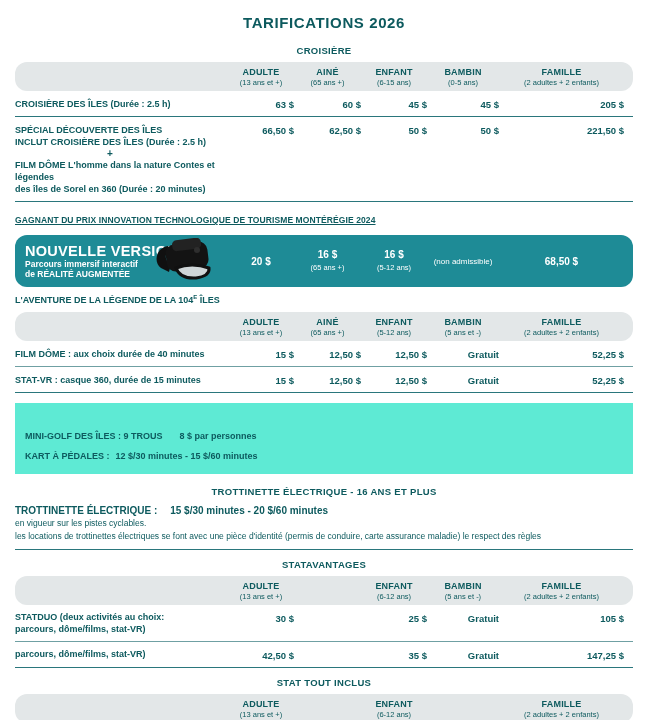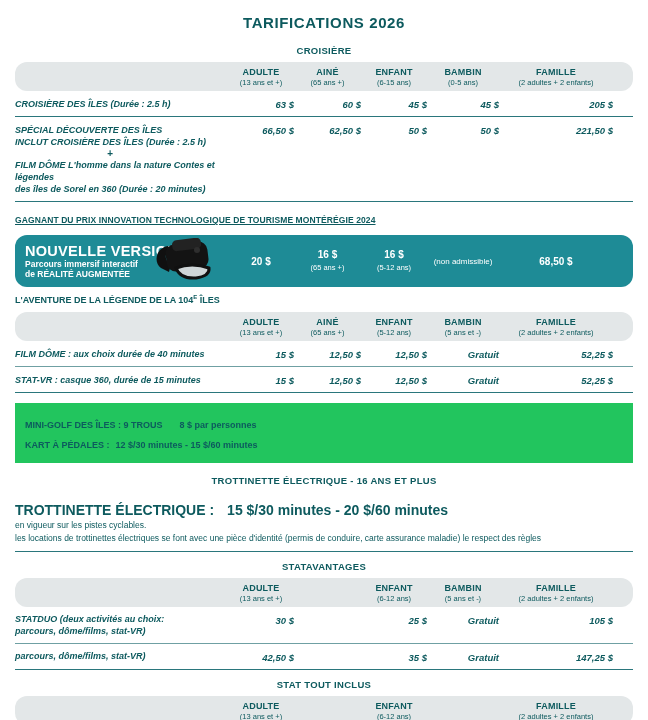--- a/index.html
+++ b/index.html
@@ -9,43 +9,43 @@
     font-family:"Liberation Sans",sans-serif;
     color:#0d5a5e;overflow:hidden;background:#fff;
   }
   .title{font-size:15px;font-weight:bold;letter-spacing:.6px;text-align:center;margin:2px 0 14px;}
   .sec-title{text-align:center;font-weight:bold;font-size:9.5px;letter-spacing:.3px;margin:8px 0 6px;}
   .grid{display:grid;grid-template-columns:213px 66px 67px 66px 72px 134px;border-radius:12px;}
   .band{background:#e3e7e8;padding:5px 0 4px;align-items:center;}
   .colhead{text-align:center;}
   .colhead .l{font-weight:bold;font-size:9px;letter-spacing:.2px;}
   .colhead .s{font-size:7.5px;margin-top:1px;}
-  .c-fam{padding-right:20px;}
-  .prow{padding:7px 0 6px;align-items:start;font-style:italic;}
+  .c-fam{padding-right:9px;}
+  .prow{padding:7px 0 6px;align-items:start;}
   .plabel{font-weight:bold;font-size:9px;line-height:12px;}
   .price{text-align:right;font-weight:bold;font-size:9.5px;padding-top:1px;}
   .rule{height:1px;background:#2a767c;}
   .rule-light{height:1px;background:#6fa0a3;}
   .plus{font-weight:bold;font-size:10px;width:190px;text-align:center;line-height:11px;}
   .award{font-weight:bold;font-size:8.5px;margin:13px 0 0;letter-spacing:.1px;text-decoration:underline;}
   .banner{background:#1e8b96;color:#fff;height:52px;align-items:center;margin-top:10px;}
   .banner-left{position:relative;height:52px;display:flex;flex-direction:column;justify-content:center;padding-left:10px;box-sizing:border-box;}
   .banner-title{font-size:14.5px;font-weight:bold;letter-spacing:.3px;line-height:15px;}
   .banner-sub{font-size:8.5px;font-weight:bold;line-height:10px;}
   .headset{position:absolute;right:14px;top:3px;}
   .bval{text-align:center;font-weight:bold;font-size:10px;line-height:11px;}
   .bval .s{font-size:7.5px;font-weight:normal;margin-top:2px;}
   .bnote{font-size:8px;font-weight:normal;}
   .aventure{font-weight:bold;font-size:9px;margin:7px 0 7px;}
   .aventure sup{font-size:6px;}
-  .graybox{background:#22c55e;margin-top:10px;padding:12px 10px 8px;}
+  .graybox{background:#5eead4;margin-top:10px;padding:23px 10px 8px;}
   .graybox .line{font-size:9px;font-weight:bold;line-height:20px;}
   .gap17{margin-left:17px;}
   .gap6{margin-left:6px;}
-  .trott-line{font-size:14px;font-weight:bold;margin-top:16px;}
+  .trott-line{font-size:10px;font-weight:bold;margin-top:8px;}
   .gap13{margin-left:13px;}
   .note{font-size:8.5px;font-weight:normal;line-height:12px;margin-top:1px;}
   .mt12{margin-top:12px;}
   .mt9{margin-top:9px;}
   .mt7{margin-top:7px;}
   .label2{font-weight:bold;font-size:9px;line-height:11.5px;}
 </style>
 </head>
 <body>
 

